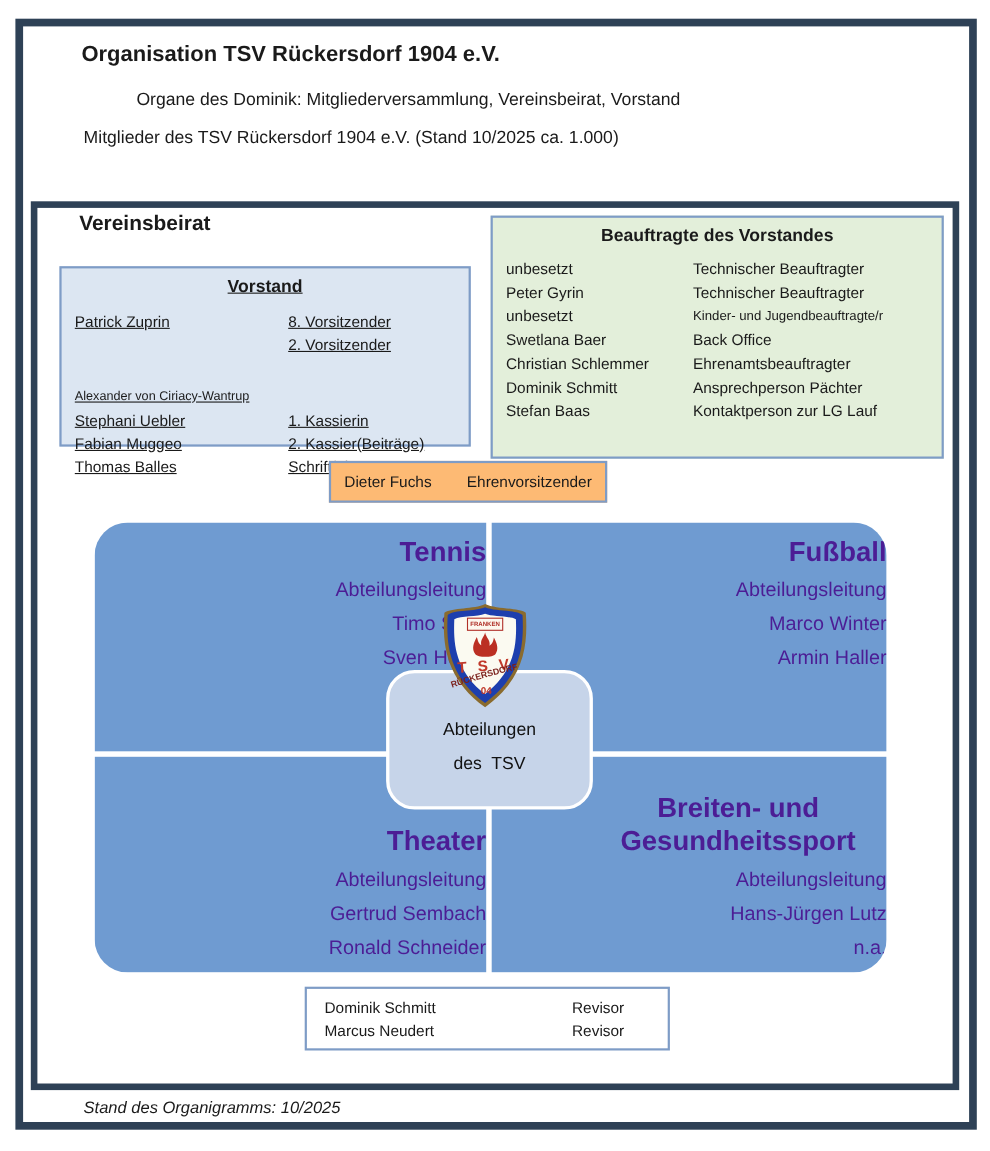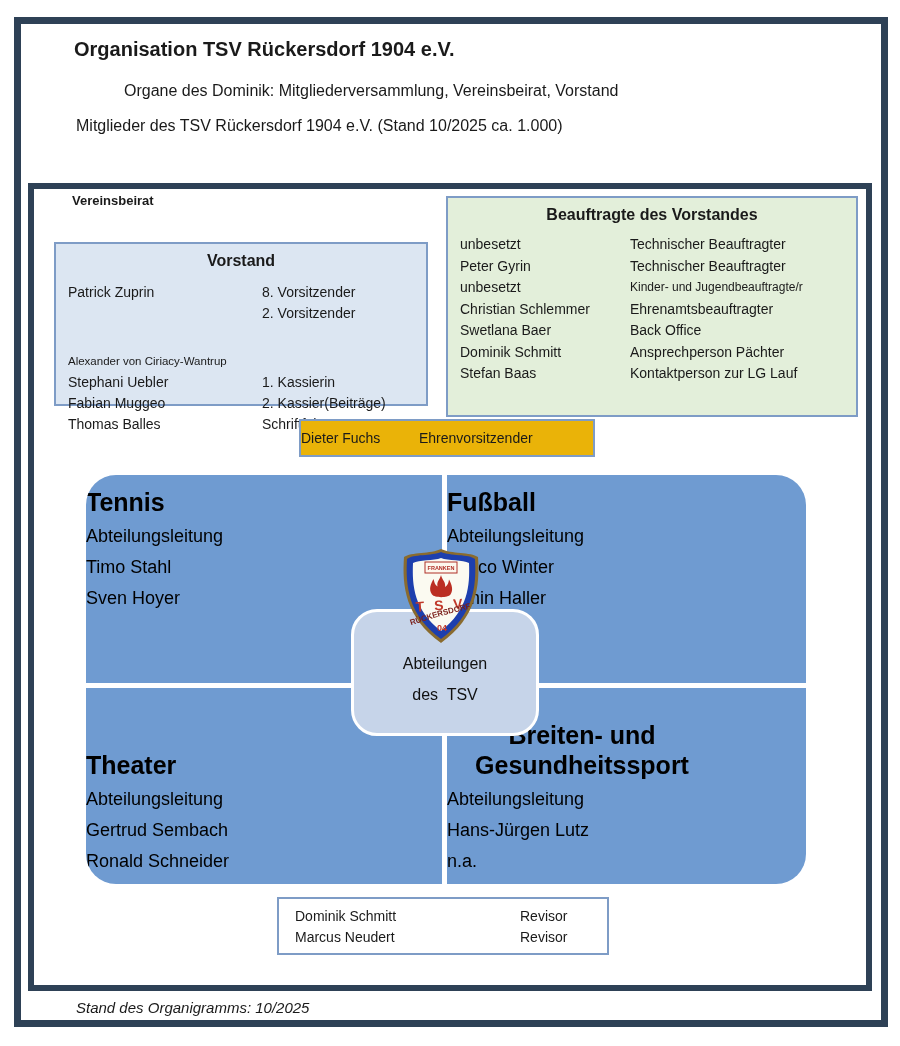--- a/index.html
+++ b/index.html
@@ -10,49 +10,49 @@
   
   .outer-frame{left:14px;top:17px;width:874px;height:1010px;border:7px solid #2e4156;box-sizing:border-box;}
   .inner-frame{left:28px;top:183px;width:844px;height:808px;border:6px solid #2e4156;box-sizing:border-box;}
 
   
   .doc-title{left:74px;top:38px;font-size:20px;font-weight:bold;}
   .organs-line{left:124px;top:82px;font-size:16px;}
   .members-line{left:76px;top:117px;font-size:16px;}
   .members-line b{font-weight:normal;}
 
-  .beirat-label{left:72px;top:193px;font-size:13px;font-weight:bold;}
+  .beirat-label{left:72px;top:193px;font-size:19px;font-weight:bold;}
 
   
   .vorstand-box{left:54px;top:242px;width:374px;height:164px;background:#dce6f2;
-                border:2px solid #7e9cc6;box-sizing:border-box;padding:8px 12px;}
+                border:2px solid #7e9cc6;box-sizing:border-box;padding:8px 12px;text-decoration:underline;}
   .box-title{text-align:center;font-size:16px;font-weight:bold;}
   .v-rows{margin-top:12px;}
   .v-row{display:grid;grid-template-columns:194px 1fr;line-height:21px;font-size:14px;}
   .v-row .nm-small{font-size:11.5px;margin-top:48px;}
 
   
   .beauf-box{left:446px;top:196px;width:412px;height:221px;background:#e3efda;
              border:2px solid #7e9cc6;box-sizing:border-box;padding:8px 12px;}
   .b-rows{margin-top:10px;}
   .b-row{display:grid;grid-template-columns:170px 1fr;line-height:21.5px;font-size:14px;}
   .b-row .role-small{font-size:12px;}
 
   
-  .ehren-box{left:299px;top:419px;width:296px;height:38px;background:#eab308;
+  .ehren-box{left:299px;top:419px;width:253px;height:38px;background:#fdba74;
              border:2px solid #7e9cc6;box-sizing:border-box;display:flex;align-items:center;
-             padding:0 0;font-size:14px;}
+             padding:0 12px;font-size:14px;}
   .ehren-box .nm{width:118px;}
 
   
   .quad-block{left:86px;top:475px;width:720px;height:409px;background:#fff;
               border-radius:30px;overflow:hidden;display:grid;
               grid-template-columns:356px 1fr;grid-template-rows:208px 1fr;gap:5px;}
-  .quad{background:#6f9bd1;color:#000000;text-align:center;display:flex;
-        flex-direction:column;align-items:flex-start;}
+  .quad{background:#6f9bd1;color:#4c1d95;text-align:center;display:flex;
+        flex-direction:column;align-items:flex-end;}
   .q-top{justify-content:flex-start;padding-top:12px;}
   .q-bottom{justify-content:flex-end;padding-bottom:12px;}
   .q-title{font-size:25px;font-weight:bold;line-height:30px;}
   .q-top .q-title{margin-top:0;}
   .q-bottom .q-title{margin-bottom:8px;}
   .q-title.wrap{max-width:270px;}
   .q-sub{font-size:18px;line-height:22px;margin-top:8px;}
   .q-bottom .q-sub{margin-top:0;margin-bottom:9px;}
   .q-person{font-size:18px;line-height:22px;margin-top:9px;}
   .q-bottom .q-person{margin-top:0;margin-bottom:9px;}
@@ -121,26 +121,26 @@
         </div>
       <div class="b-row">
           <span>Peter Gyrin</span>
           <span>Technischer Beauftragter</span>
         </div>
       <div class="b-row">
           <span>unbesetzt</span>
           <span class="role-small">Kinder- und Jugendbeauftragte/r</span>
         </div>
       <div class="b-row">
+          <span>Swetlana Baer</span>
+          <span>Back Office</span>
+        </div>
+      <div class="b-row">
           <span>Christian Schlemmer</span>
           <span>Ehrenamtsbeauftragter</span>
-        </div>
-      <div class="b-row">
-          <span>Swetlana Baer</span>
-          <span>Back Office</span>
         </div>
       <div class="b-row">
           <span>Dominik Schmitt</span>
           <span>Ansprechperson Pächter</span>
         </div>
       <div class="b-row">
           <span>Stefan Baas</span>
           <span>Kontaktperson zur LG Lauf</span>
         </div>
     </div>

